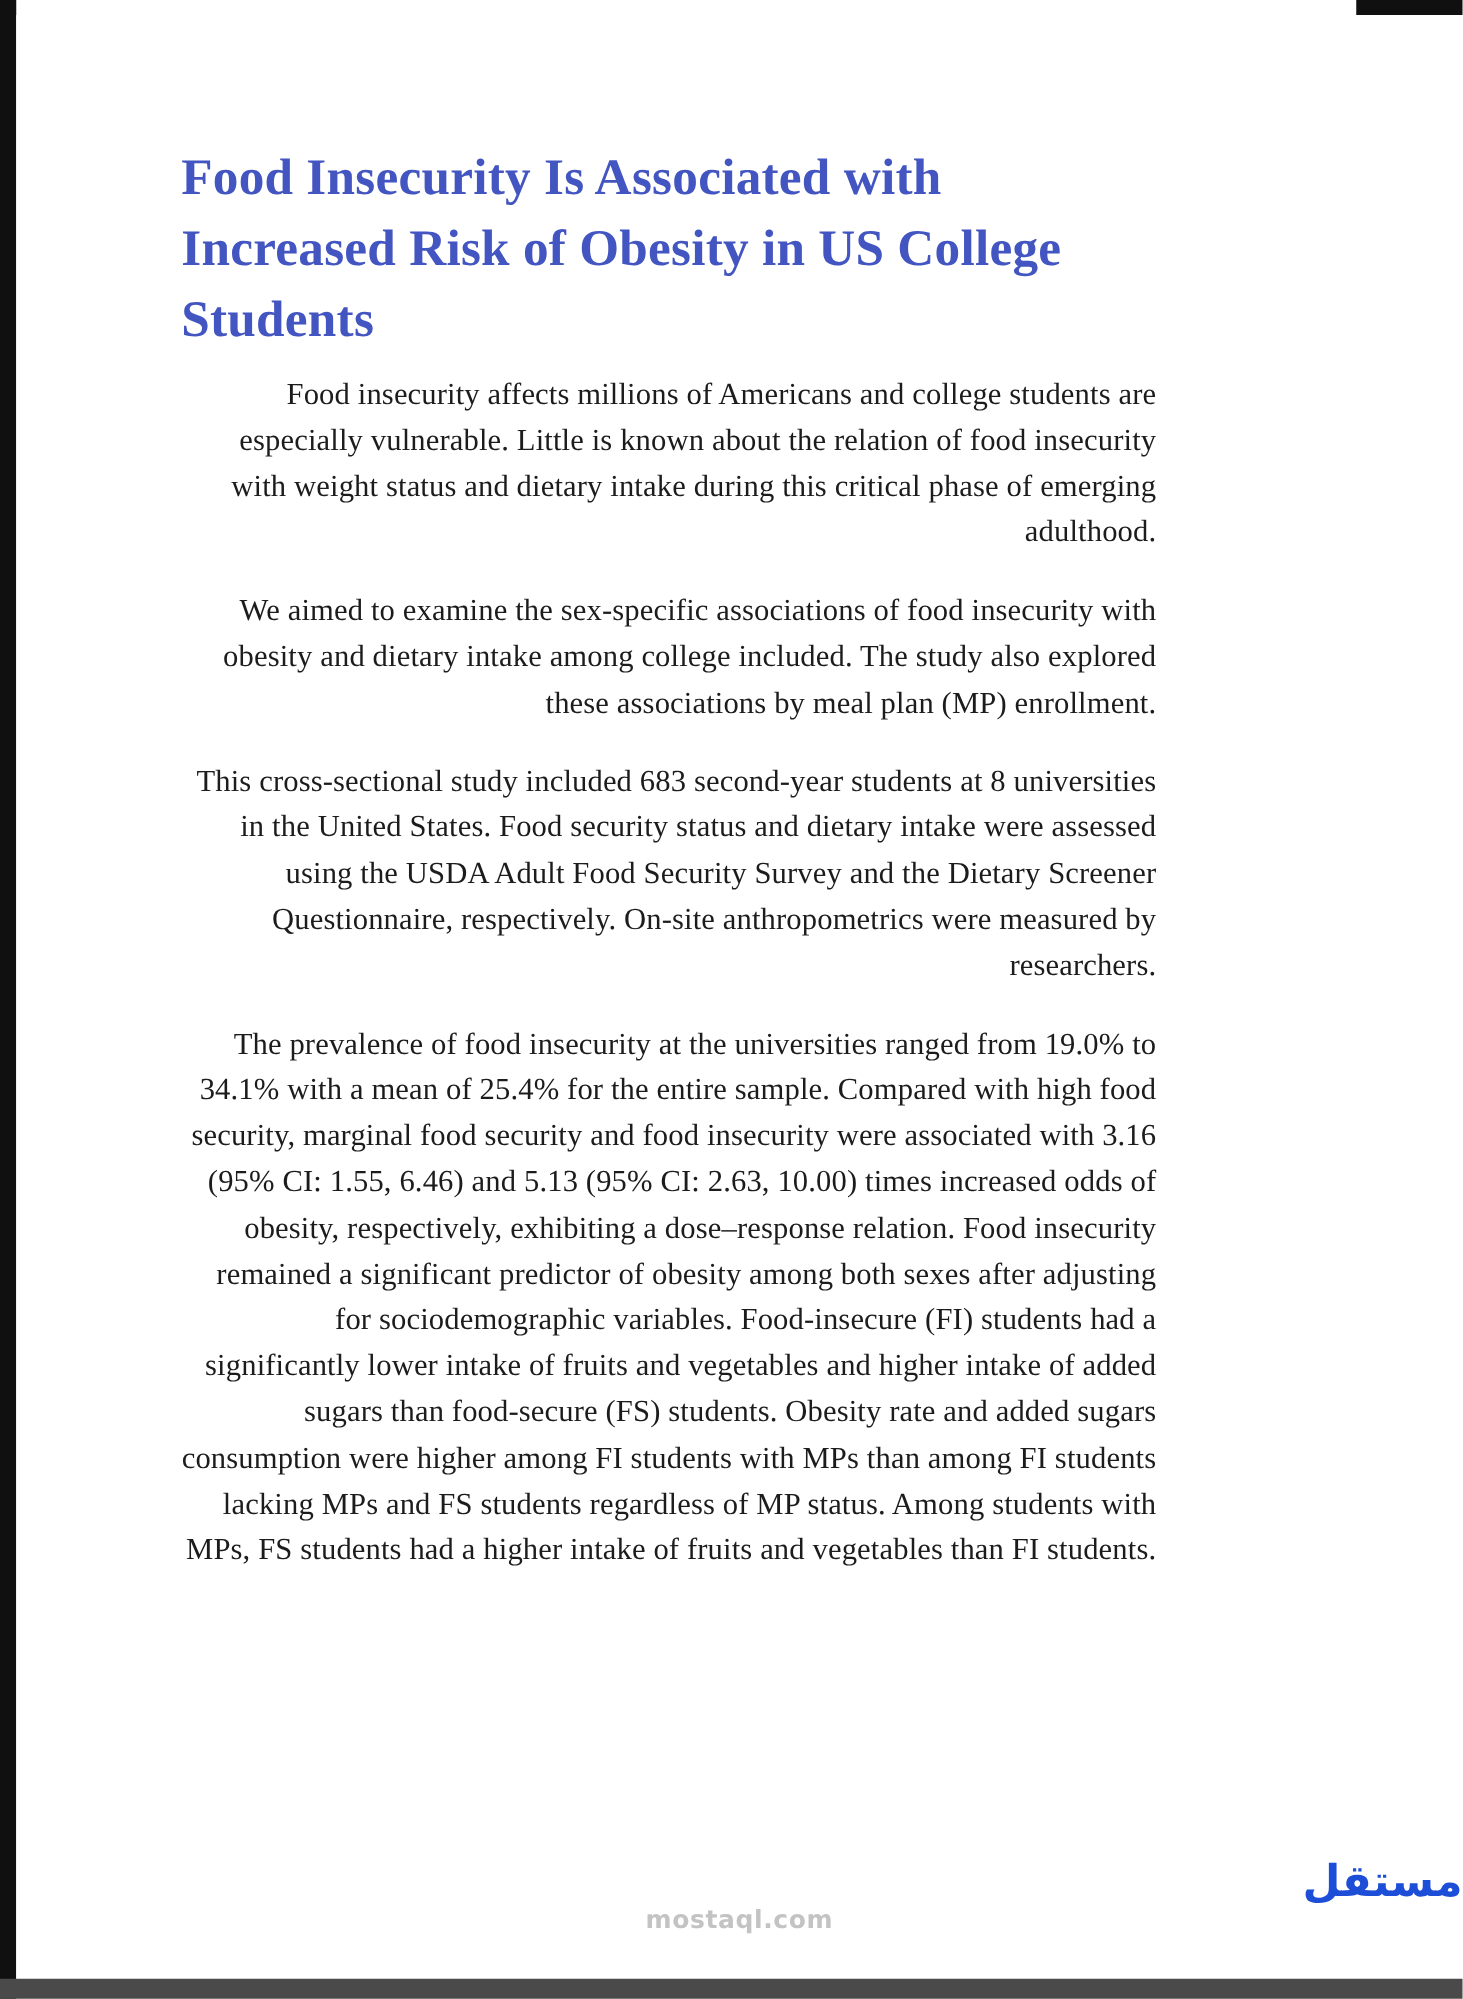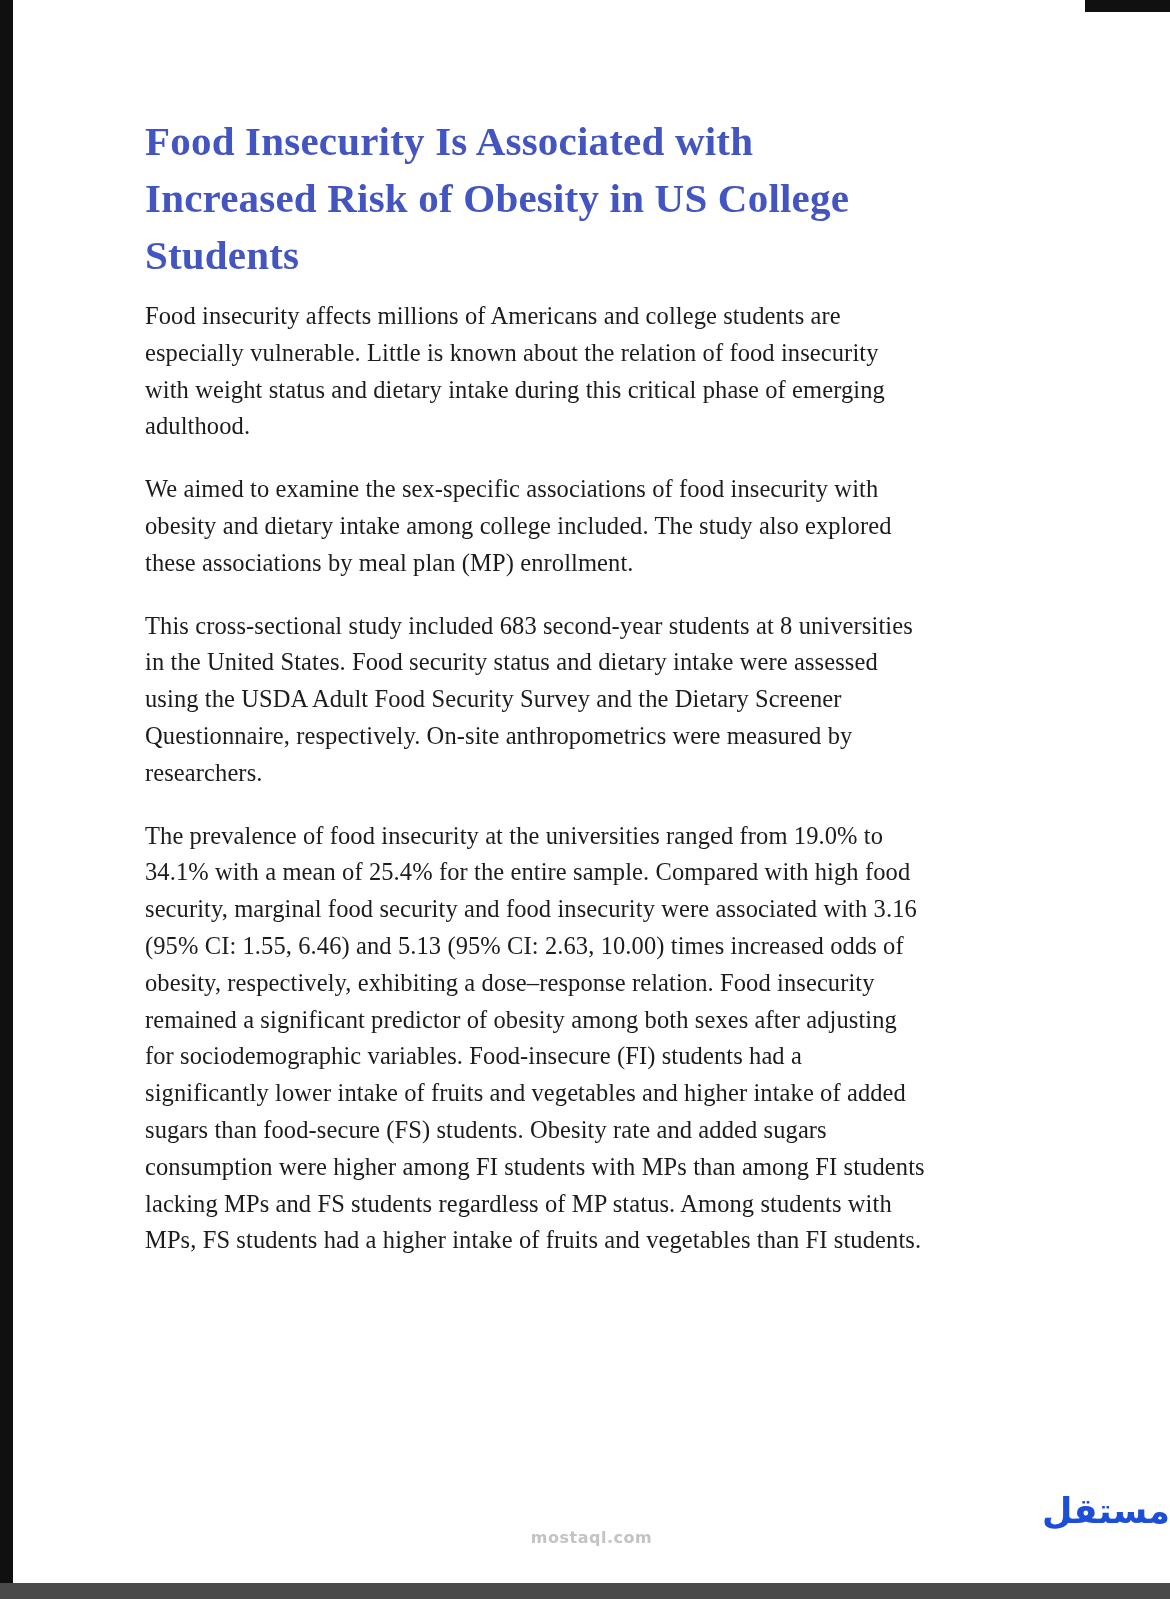--- a/index.html
+++ b/index.html
@@ -40,39 +40,40 @@
     line-height: 57px;
     margin-bottom: 14px;
     letter-spacing: 0.2px;
   }
   p.body-par {
     color: #1c1c1c;
     font-size: 24.5px;
     line-height: 36.8px;
     margin-bottom: 26px;
     letter-spacing: 0.1px;
+    text-align: right;
   }
   .watermark {
     position: absolute;
     left: 0;
     bottom: 40px;
     width: 1157px;
     text-align: center;
     font-family: "DejaVu Sans", "Liberation Sans", sans-serif;
   }
   .watermark .logo {
     color: #1d4ed8;
     font-size: 35px;
     font-weight: bold;
     line-height: 30px;
     text-align: right;
   }
   .watermark .site {
     color: #c3c3c3;
-    font-size: 16px;
+    font-size: 20px;
     font-weight: bold;
     letter-spacing: 0.5px;
     margin-top: 2px;
   }
 </style>
 </head>
 <body>
 
 <div class="edge-top"></div>
 <div class="edge-left"></div>

